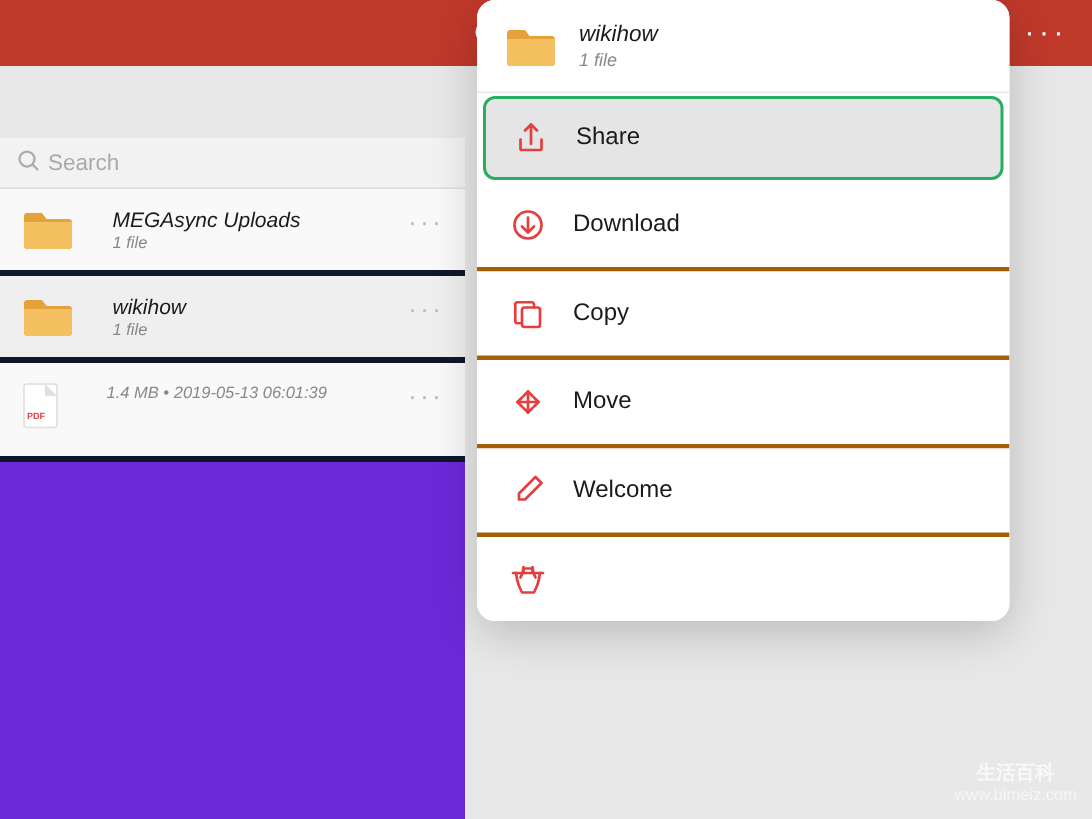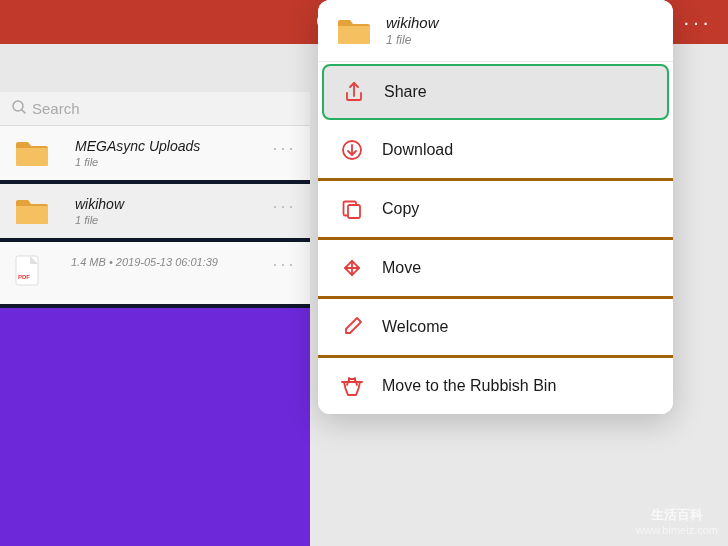--- a/index.html
+++ b/index.html
@@ -344,21 +344,20 @@
 
     <div class="menu-item">
       <div class="menu-item-icon">
         <svg viewBox="0 0 24 24" fill="none" stroke="#e53e3e" stroke-width="1.8" stroke-linecap="round" stroke-linejoin="round">
           <path d="M4 8c1 7 2 9 4 13h8c2-4 3-6 4-13"></path>
           <path d="M2 8h20"></path>
           <path d="M9 8V5h6v3"></path>
           <path d="M9 4c0 3-1 5-2 7M15 4c0 3 1 5 2 7"></path>
         </svg>
       </div>
-      <span class="menu-item-label">Move to the Rubbish Bin</span>
     </div>
 
   </div>
 
 </div>
 
 <div class="watermark">
   <div class="watermark-top">生活百科</div>
   <div>www.bimeiz.com</div>
 </div>

